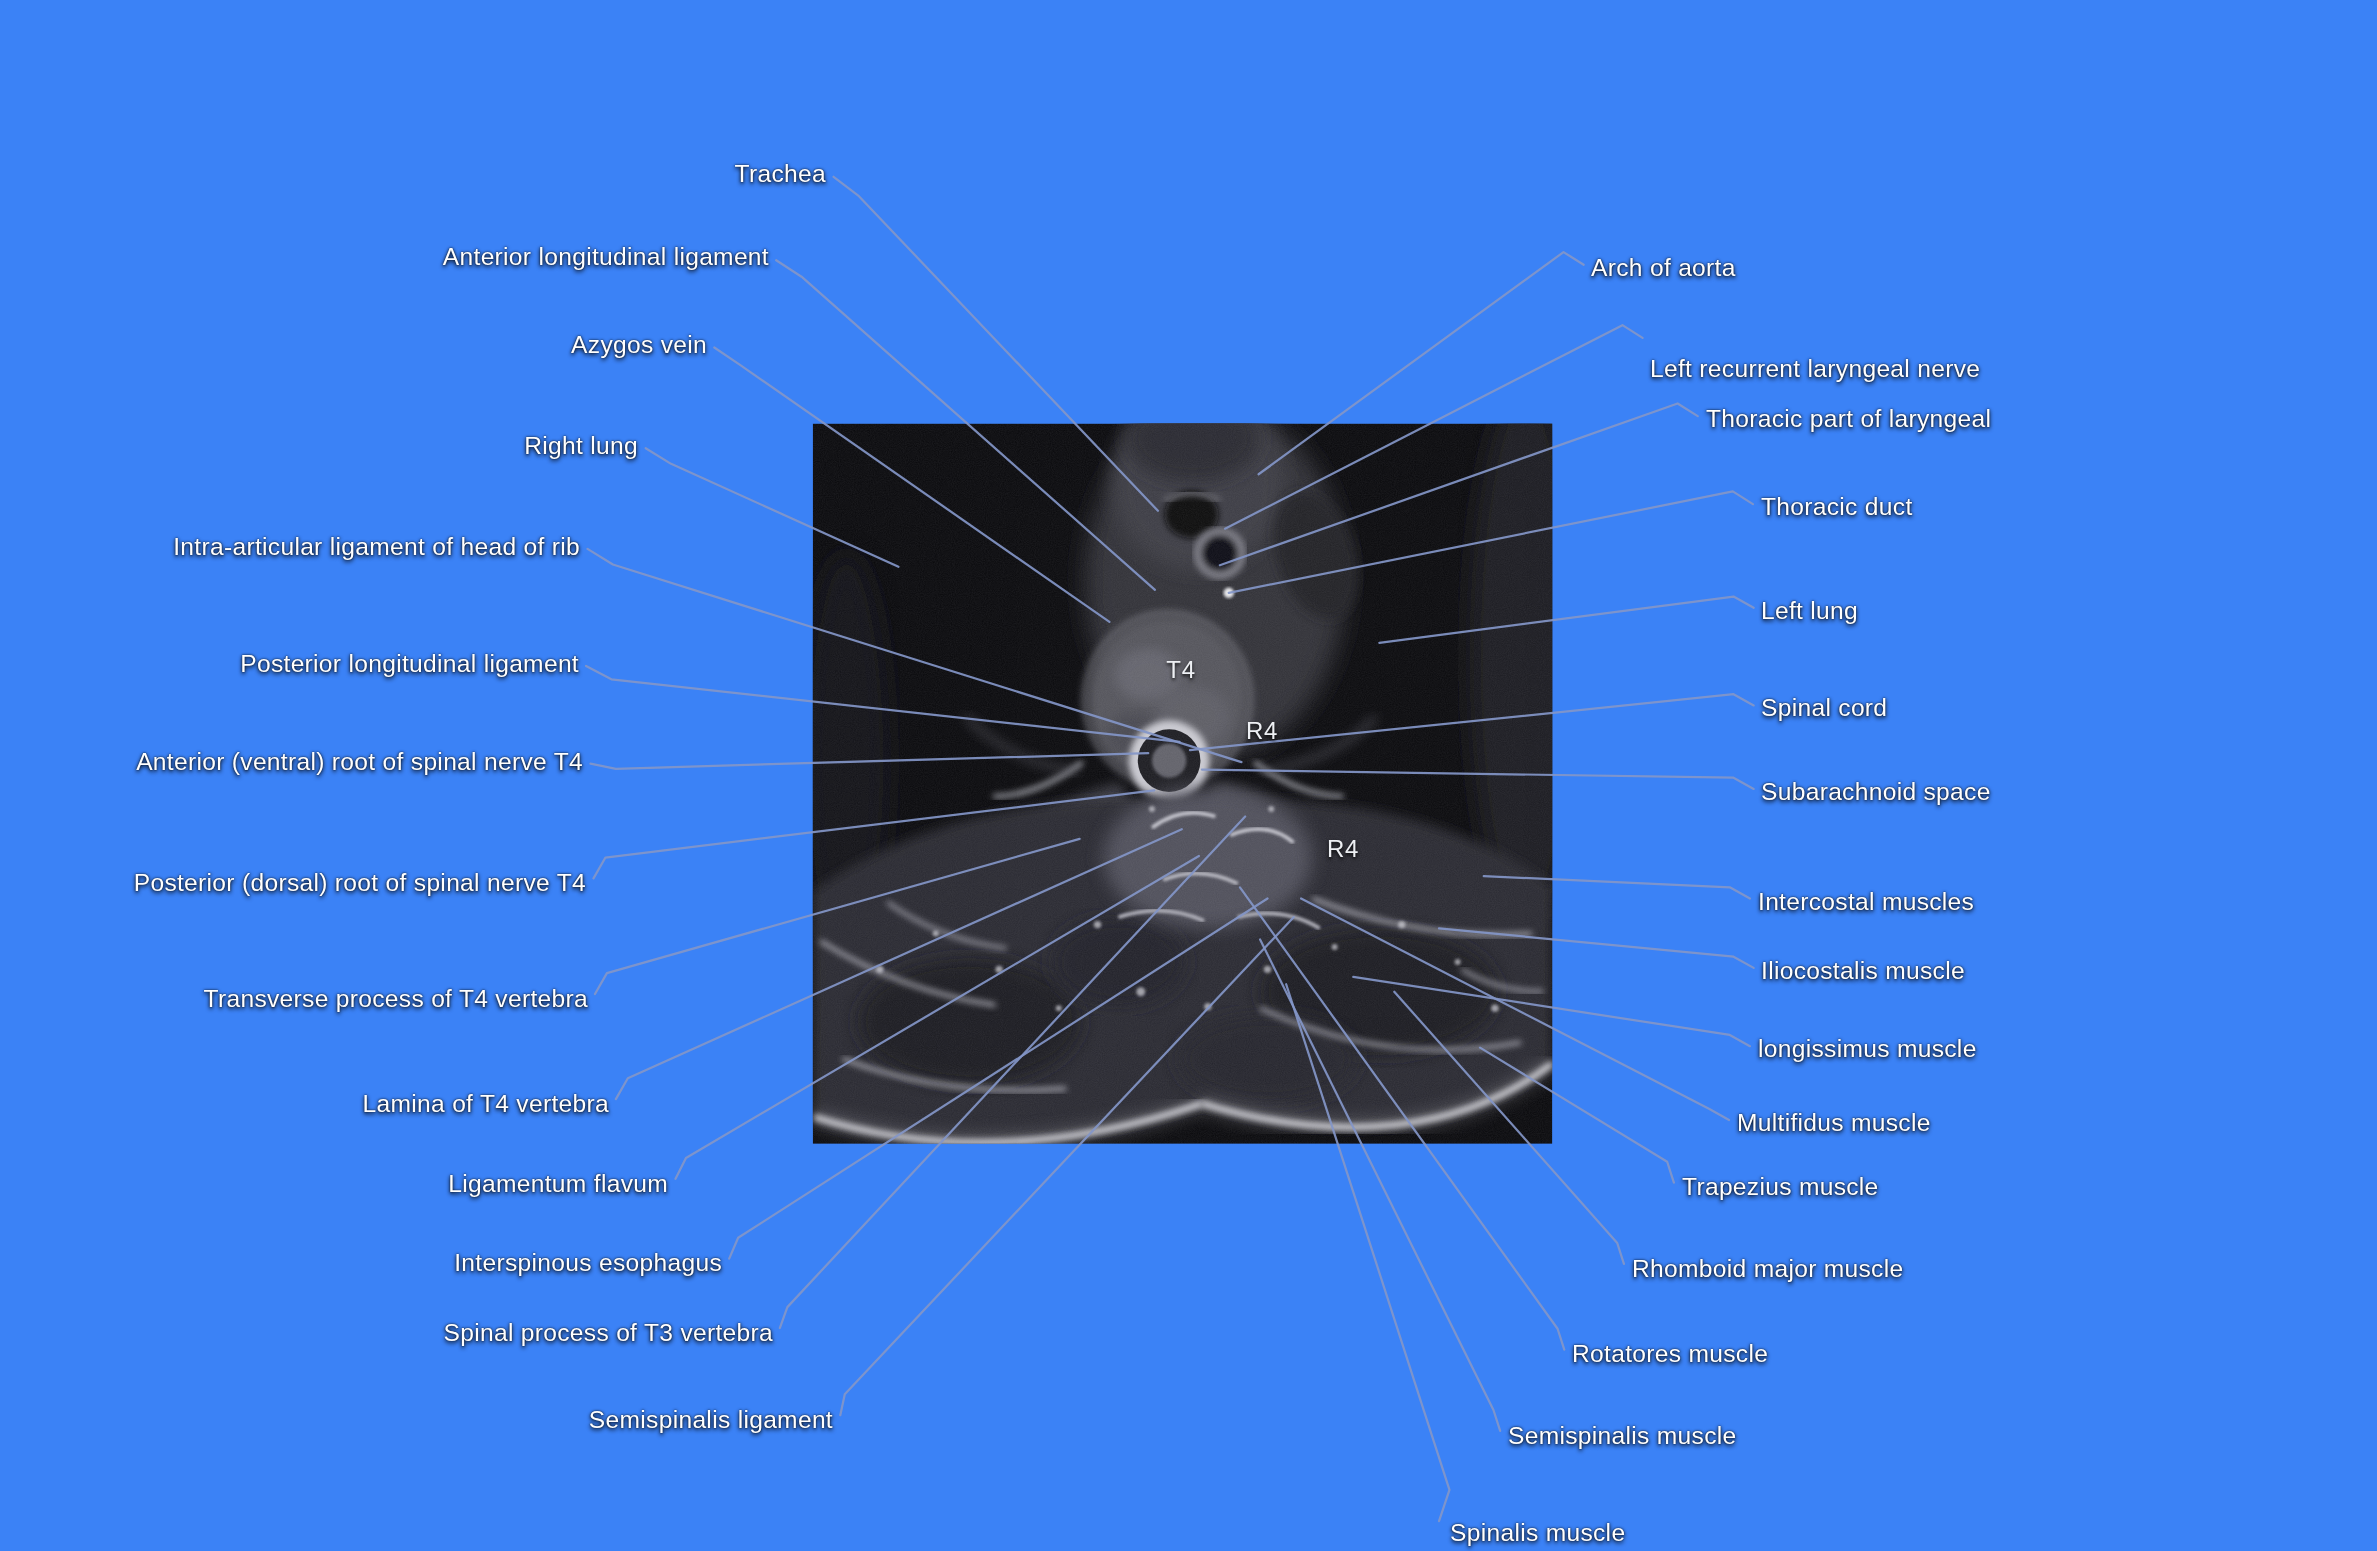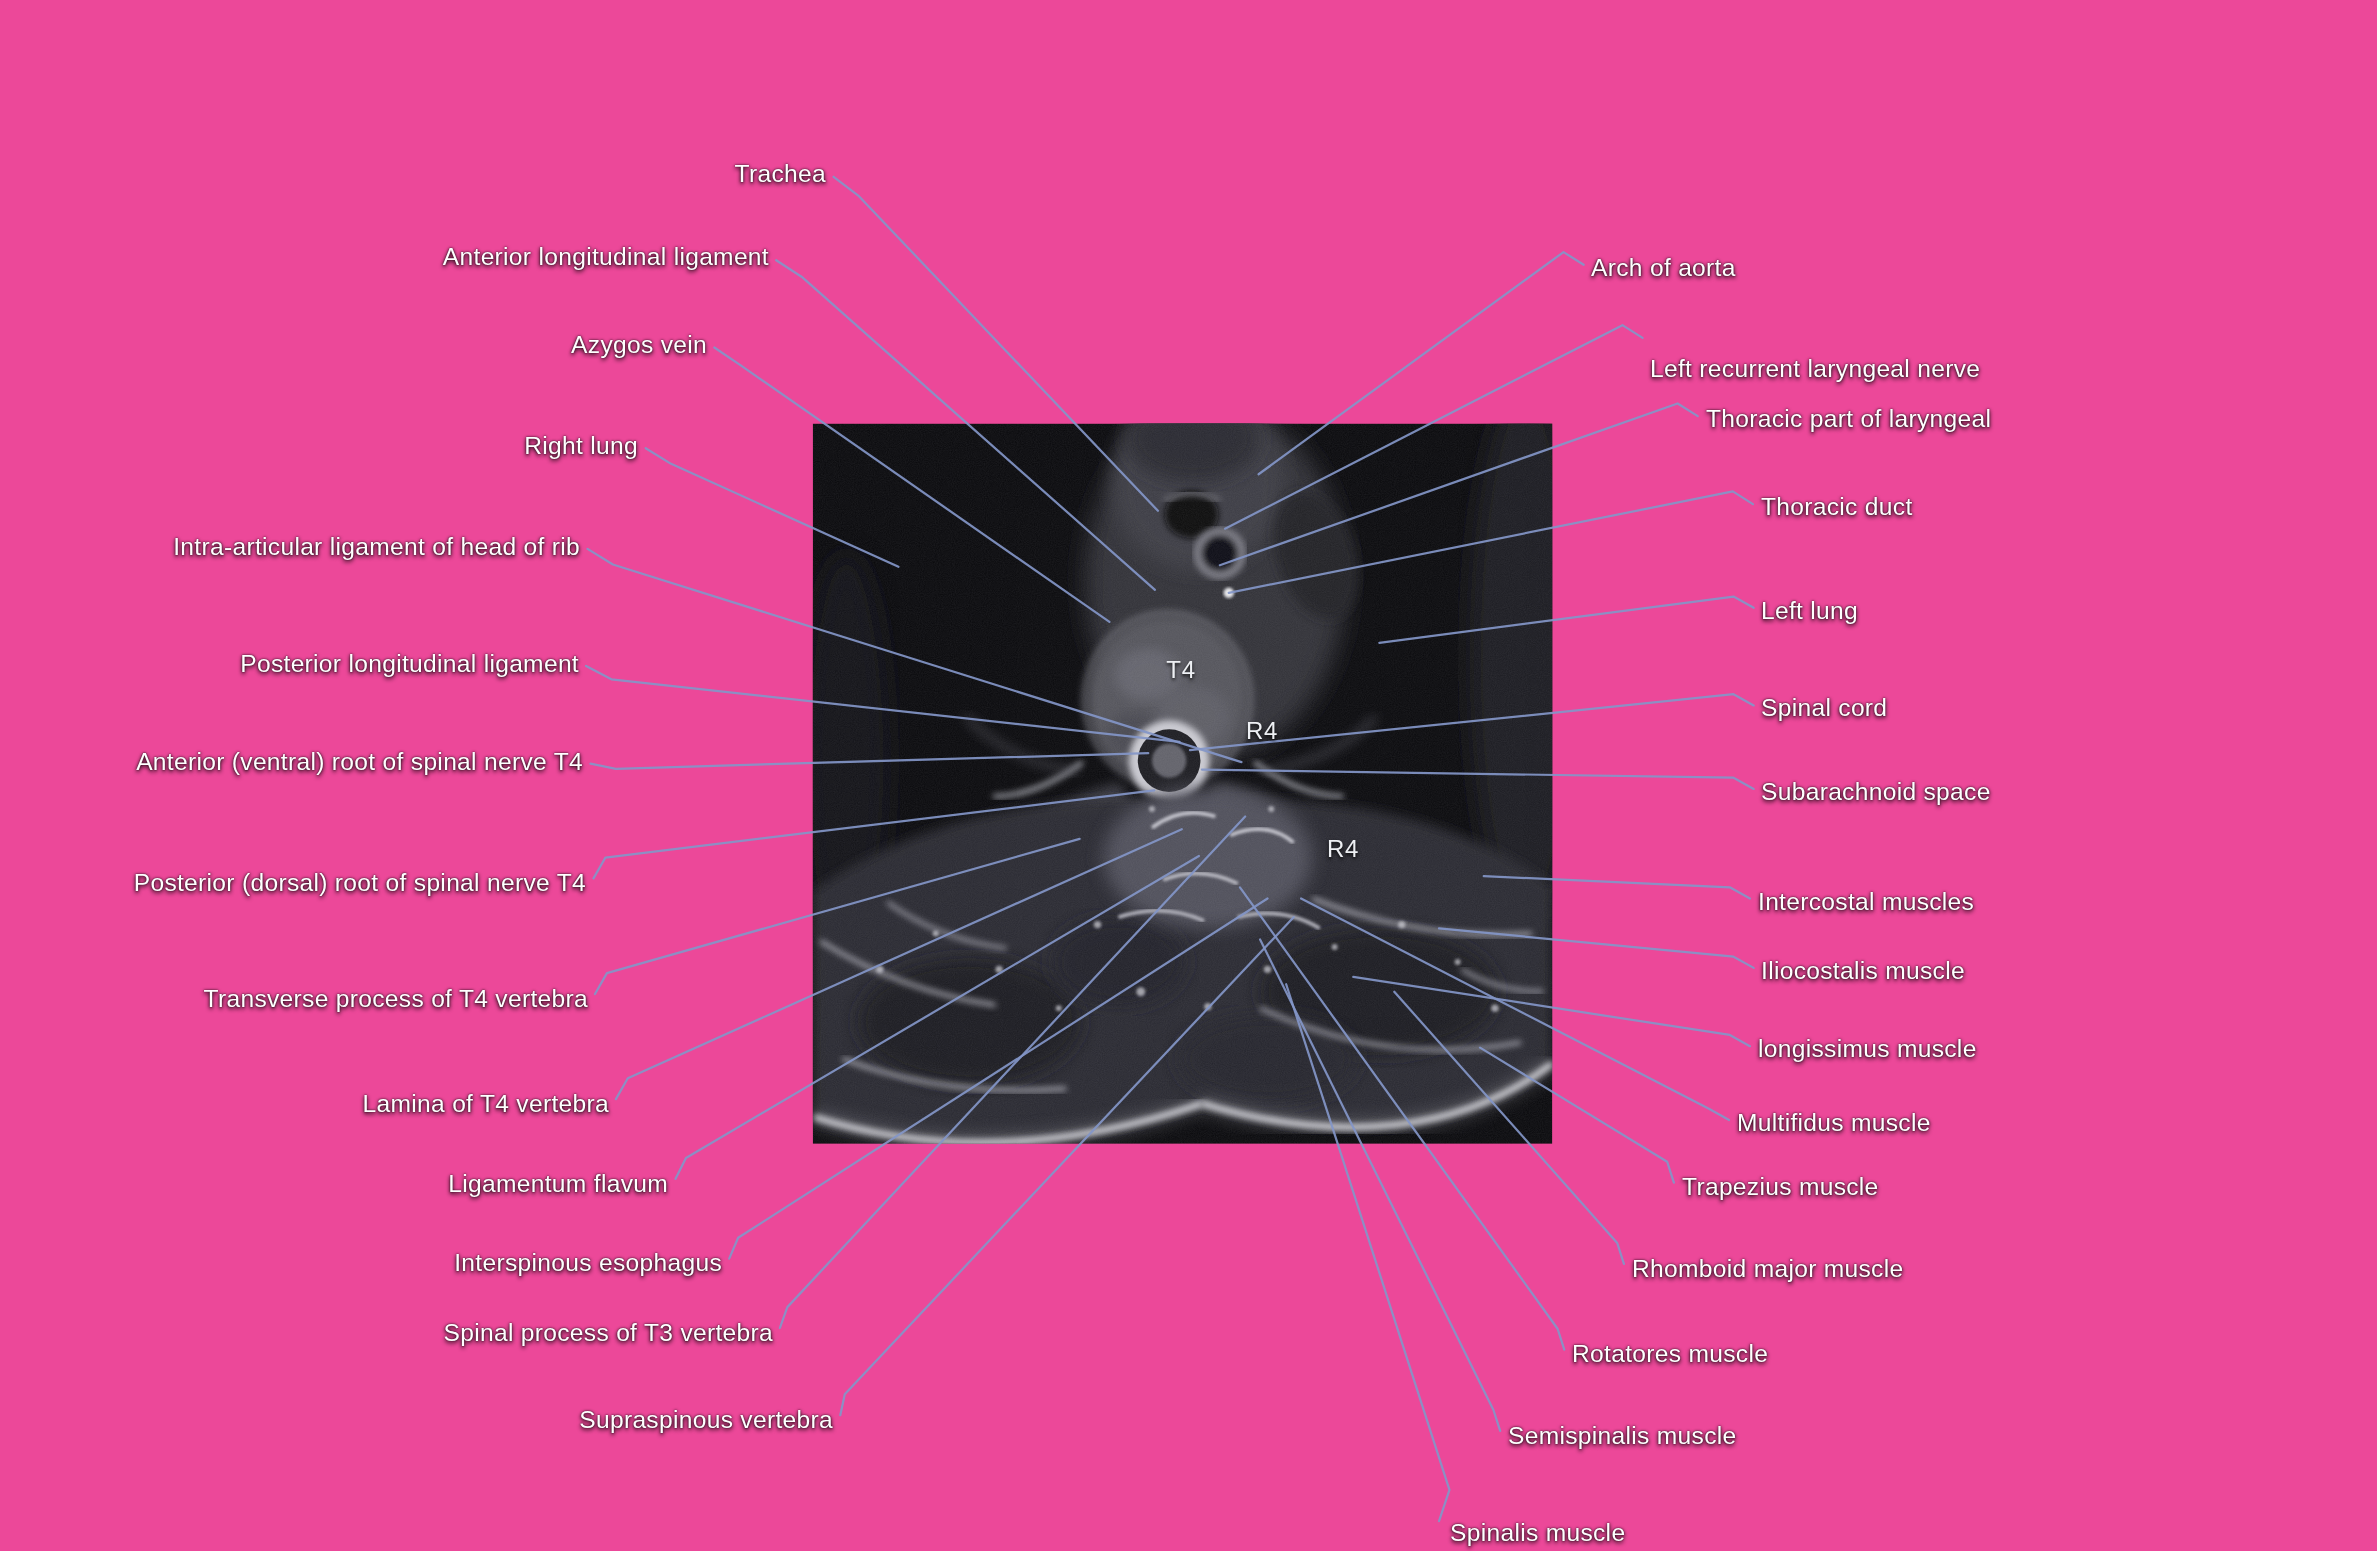--- a/index.html
+++ b/index.html
@@ -36,21 +36,21 @@
     transform:translate(-50%,-50%);
     color:#eef0f4;
     font-size:24px;
     letter-spacing:0.7px;
     text-shadow:0 1.5px 3.7px rgba(0,0,0,.9);
   }
 </style>
 </head>
 <body>
 
-<div id="stage" style="--line-color: #8396C8; --label-color: #ffffff; background: #ec4899;">
+<div id="stage" style="--line-color: #8396C8; --label-color: #ffffff; background: #3b82f6;">
 
   <svg id="mri-art" width="2377" height="1551" viewBox="0 0 3188 2080" aria-hidden="true">
     <defs>
       <clipPath id="win">
           <rect x="1090" y="568" width="992" height="966"></rect>
         </clipPath>
       <filter id="f2">
           <feGaussianBlur stdDeviation="2"></feGaussianBlur>
         </filter>
       <filter id="f4">
@@ -196,21 +196,21 @@
     <div class="label left" style="left: 641px; top: 446px;">Right lung</div>
     <div class="label left" style="left: 583px; top: 547px;">Intra-articular ligament of head of rib</div>
     <div class="label left" style="left: 582px; top: 664px;">Posterior longitudinal ligament</div>
     <div class="label left" style="left: 586px; top: 762px;">Anterior (ventral) root of spinal nerve T4</div>
     <div class="label left" style="left: 589px; top: 883px;">Posterior (dorsal) root of spinal nerve T4</div>
     <div class="label left" style="left: 591px; top: 999px;">Transverse process of T4 vertebra</div>
     <div class="label left" style="left: 612px; top: 1104px;">Lamina of T4 vertebra</div>
     <div class="label left" style="left: 671px; top: 1184px;">Ligamentum flavum</div>
     <div class="label left" style="left: 725px; top: 1263px;">Interspinous esophagus</div>
     <div class="label left" style="left: 776px; top: 1333px;">Spinal process of T3 vertebra</div>
-    <div class="label left" style="left: 836px; top: 1420px;">Supraspinous vertebra</div>
+    <div class="label left" style="left: 836px; top: 1420px;">Semispinalis ligament</div>
     <div class="label right" style="left: 1588px; top: 268px;">Arch of aorta</div>
     <div class="label right" style="left: 1647px; top: 341px; margin-top: 28px;">Left recurrent laryngeal nerve</div>
     <div class="label right" style="left: 1703px; top: 419px;">Thoracic part of laryngeal</div>
     <div class="label right" style="left: 1758px; top: 507px;">Thoracic duct</div>
     <div class="label right" style="left: 1758px; top: 611px;">Left lung</div>
     <div class="label right" style="left: 1758px; top: 708px;">Spinal cord</div>
     <div class="label right" style="left: 1758px; top: 792px;">Subarachnoid space</div>
     <div class="label right" style="left: 1755px; top: 902px;">Intercostal muscles</div>
     <div class="label right" style="left: 1758px; top: 971px;">Iliocostalis muscle</div>
     <div class="label right" style="left: 1755px; top: 1049px;">longissimus muscle</div>

